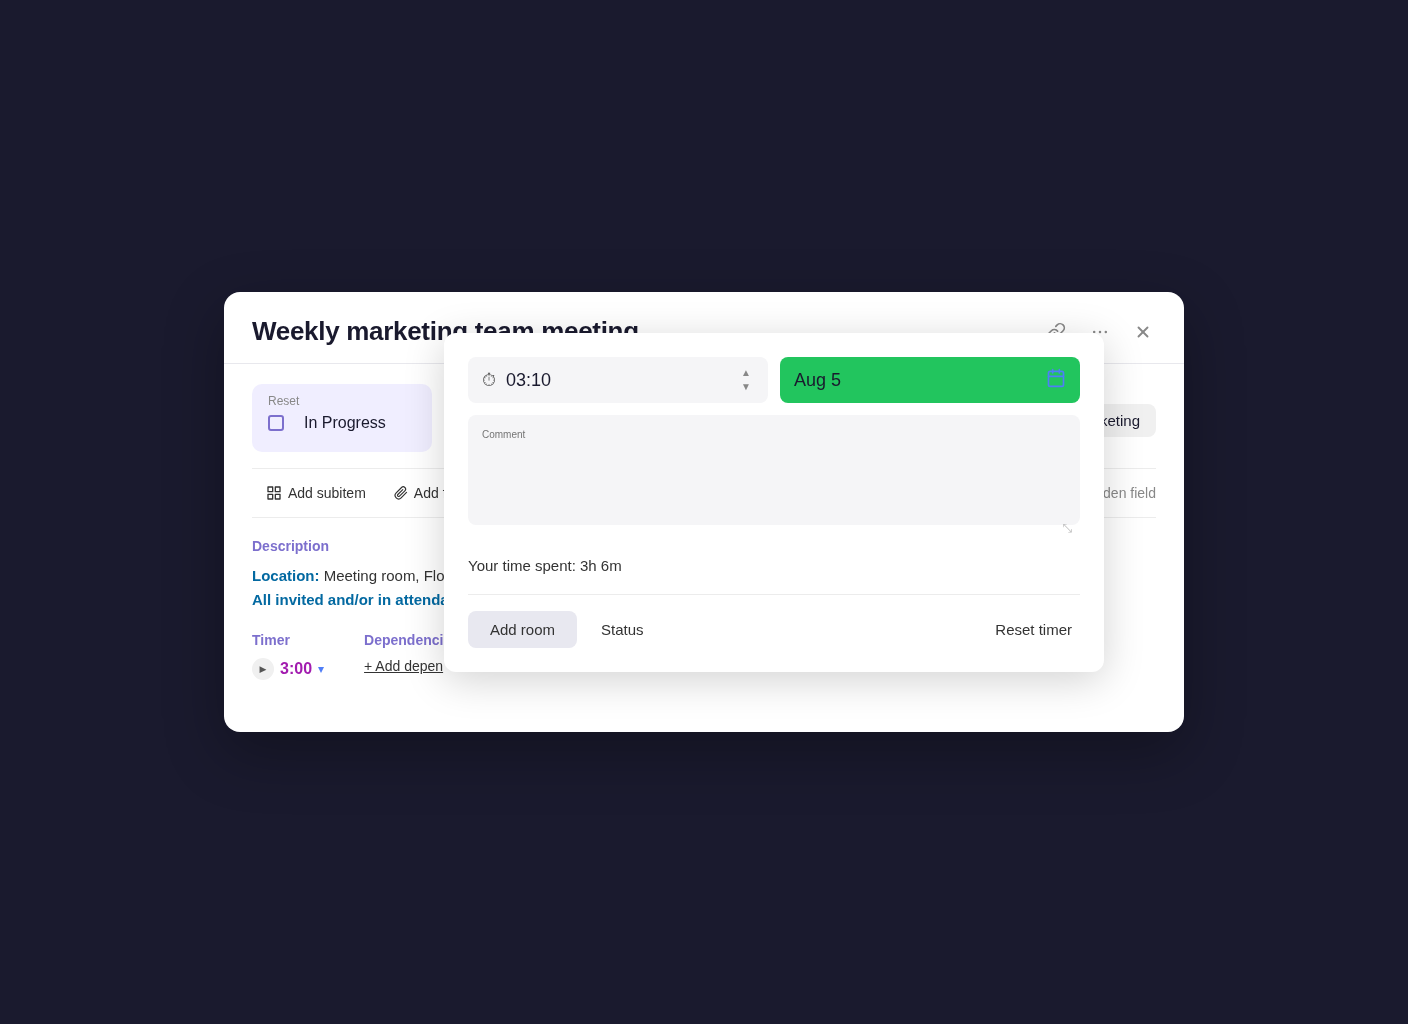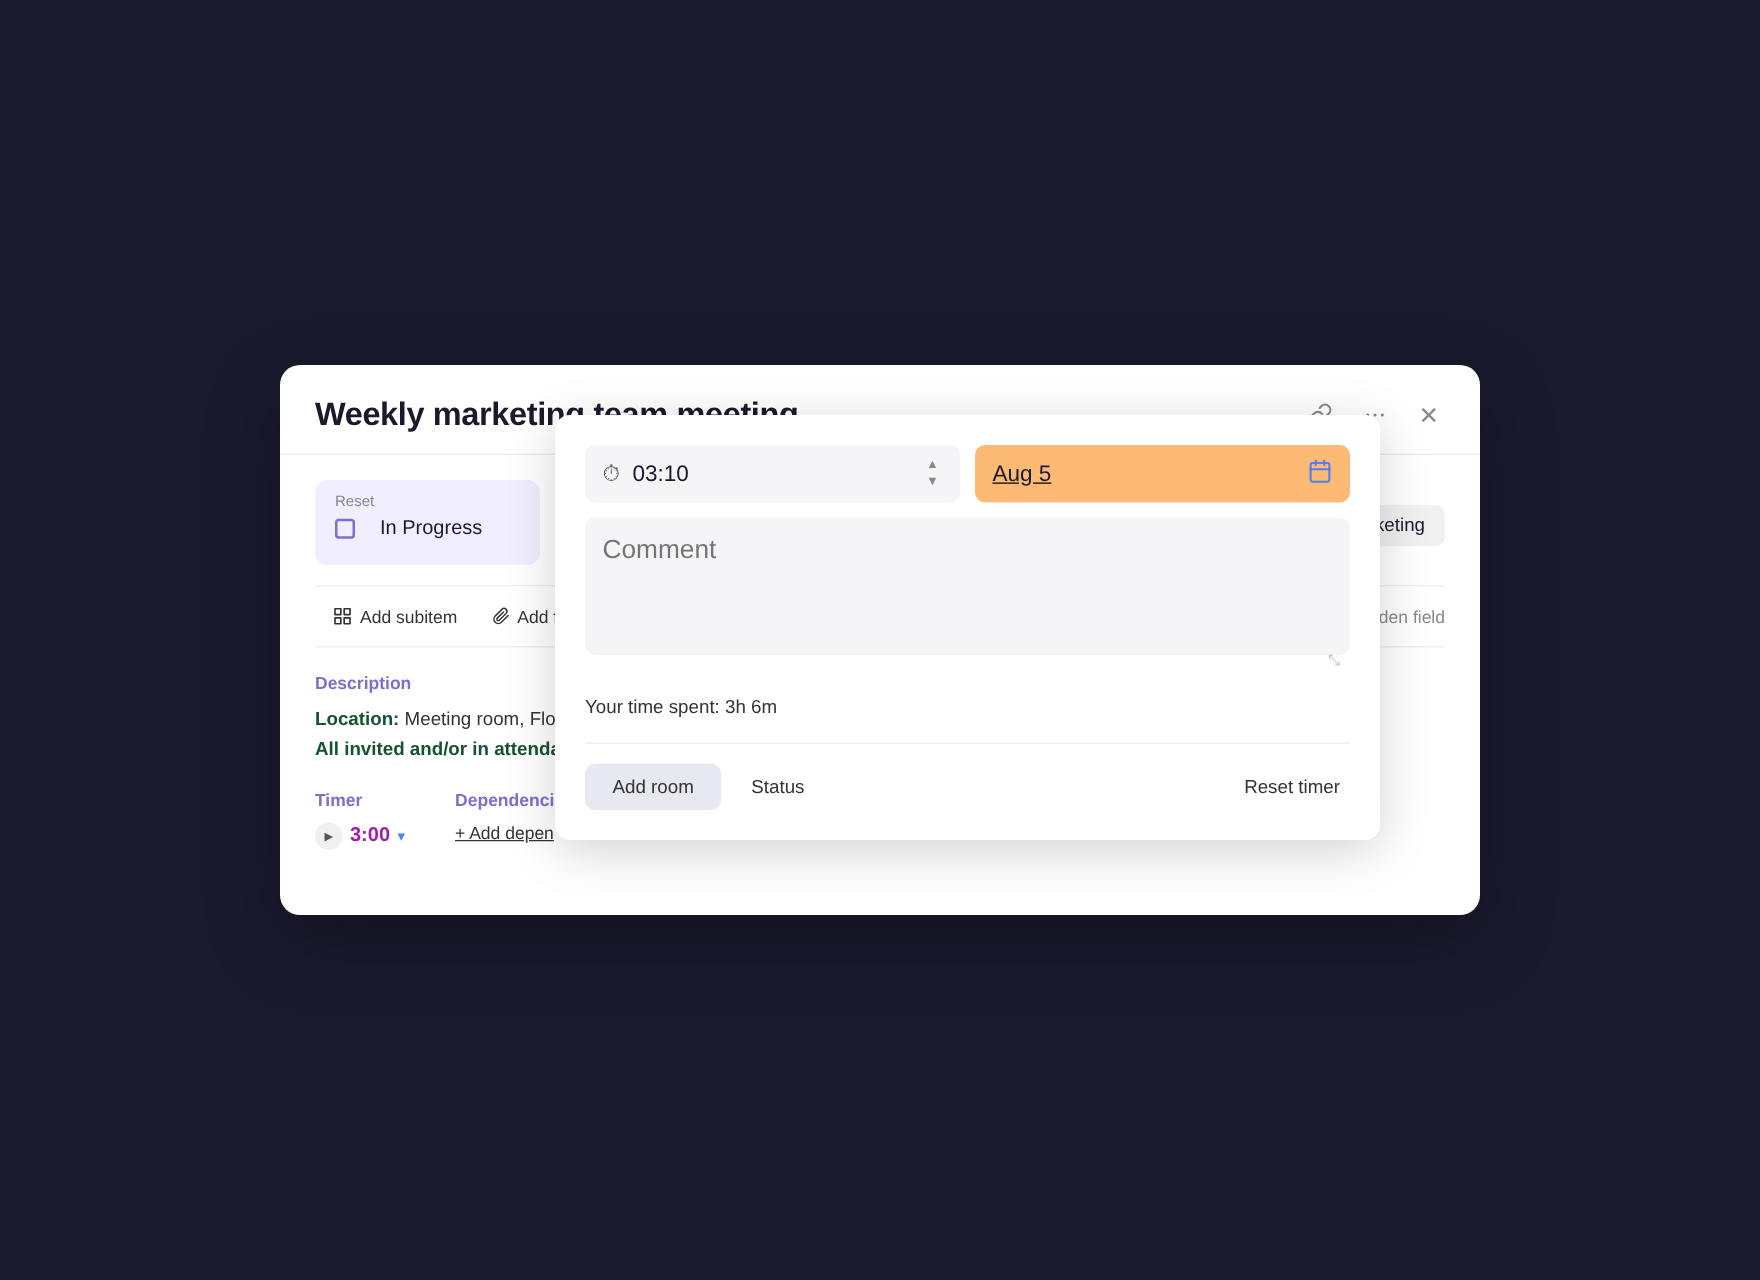--- a/index.html
+++ b/index.html
@@ -175,21 +175,21 @@
       font-weight: 600;
       color: #7c6fcd;
       margin-bottom: 10px;
     }
     .description-text {
       font-size: 15px;
       color: #333;
       line-height: 1.6;
       margin-bottom: 20px;
     }
-    .description-text strong { font-weight: 700; color: #14532d; }
+    .description-text strong { font-weight: 700; color: #0369a1; }
 
     
     .timer-section {
       margin-bottom: 16px;
     }
     .timer-display {
       display: flex;
       align-items: center;
       gap: 6px;
       margin-top: 6px;
@@ -286,43 +286,42 @@
       cursor: pointer;
       font-size: 10px;
       color: #888;
       line-height: 1;
       padding: 1px 3px;
     }
     .date-input-box {
       display: flex;
       align-items: center;
       gap: 10px;
-      background: #fdba74;
+      background: #22c55e;
       border-radius: 8px;
       padding: 10px 14px;
       flex: 1;
-      text-decoration: underline;
     }
     .date-value {
       font-size: 18px;
       font-weight: 500;
       color: #1a1a2e;
       flex: 1;
     }
     .calendar-icon {
       color: #4f7ef7;
       font-size: 18px;
     }
     .comment-textarea {
       width: 100%;
       background: #f5f5f7;
       border: none;
       border-radius: 8px;
       padding: 14px;
-      font-size: 21px;
+      font-size: 10px;
       color: #999;
       resize: none;
       height: 110px;
       font-family: inherit;
       outline: none;
       margin-bottom: 14px;
       position: relative;
     }
     .comment-wrapper {
       position: relative;

